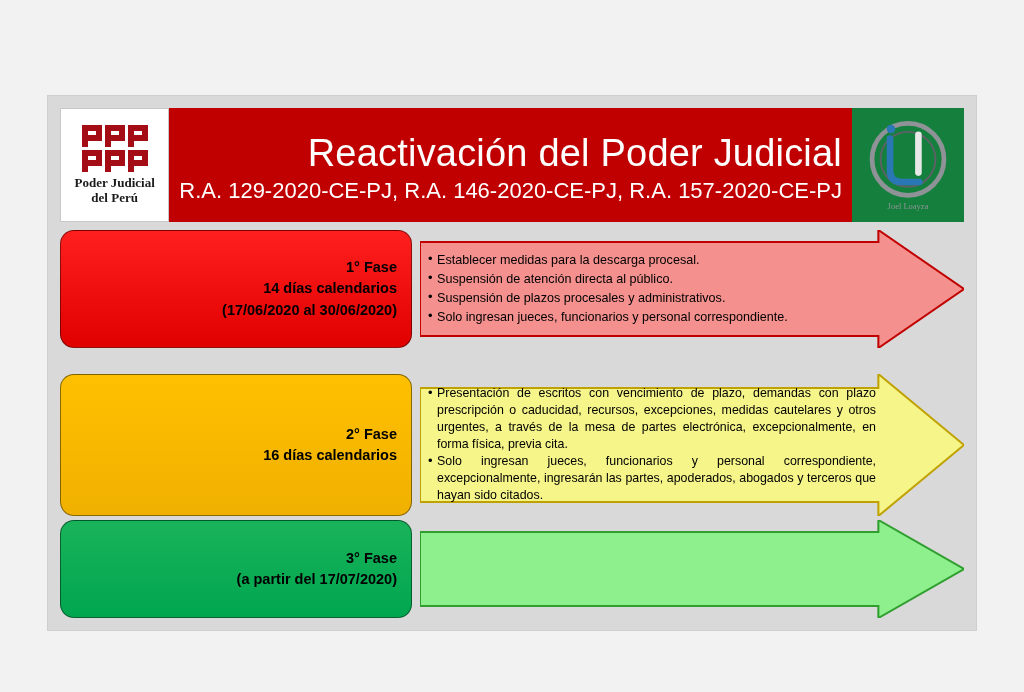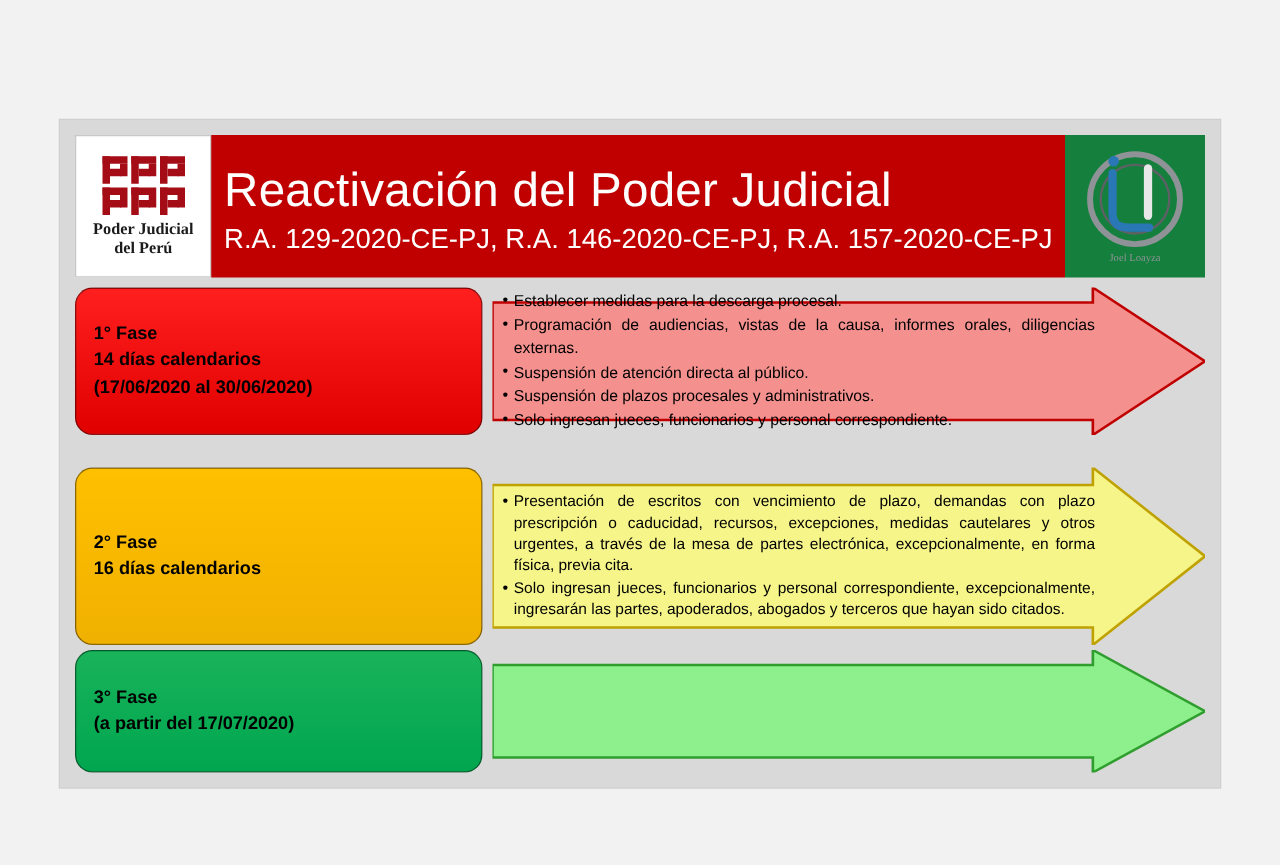--- a/index.html
+++ b/index.html
@@ -58,21 +58,21 @@
     font-size: 13px;
     color: #1b1b1b;
     line-height: 1.15;
     text-align: center;
   }
   .header-band {
     flex: 1;
     background: #c00000;
     display: flex;
     flex-direction: column;
-    align-items: flex-start;
+    align-items: flex-end;
     justify-content: center;
     padding: 16px 10px 8px;
   }
   .header-title {
     color: #ffffff;
     font-size: 38px;
     line-height: 1.05;
     font-weight: normal;
     letter-spacing: .2px;
     white-space: nowrap;
@@ -99,25 +99,25 @@
     left: 12px;
     width: 904px;
     display: flex;
     align-items: stretch;
   }
   .row-1 { top: 134px; height: 118px; }
   .row-2 { top: 278px; height: 142px; }
   .row-3 { top: 424px; height: 98px; }
 
   .phase-box {
-    width: 326px;
+    width: 352px;
     border-radius: 14px;
     display: flex;
     flex-direction: column;
-    align-items: flex-start;
+    align-items: flex-end;
     justify-content: center;
     color: #000000;
     font-weight: bold;
     font-size: 14.5px;
     line-height: 1.45;
     padding: 6px 14px;
     border: 1px solid rgba(0,0,0,.45);
     text-align: center;
   }
   .phase-1 { background: linear-gradient(#ff1f1f, #e00000); }
@@ -209,21 +209,20 @@
       <span class="phase-line">14 días calendarios</span>
       <span class="phase-line">(17/06/2020 al 30/06/2020)</span>
     </div>
     <div class="arrow">
       <svg viewBox="0 0 540 118" preserveAspectRatio="none">
         <polygon points="0,12 455,12 455,0 540,59 455,118 455,106 0,106" fill="#f4918f" stroke="#c00000" stroke-width="2"></polygon>
       </svg>
       <div class="arrow-content">
         <ul class="bullets">
           <li>Establecer medidas para la descarga procesal.</li>
-          <li>Programación de audiencias, vistas de la causa, informes orales, diligencias externas.</li>
           <li>Suspensión de atención directa al público.</li>
           <li>Suspensión de plazos procesales y administrativos.</li>
           <li>Solo ingresan jueces, funcionarios y personal correspondiente.</li>
         </ul>
       </div>
     </div>
   </div>
 
   <div class="row row-2 r2">
     <div class="phase-box phase-2">

